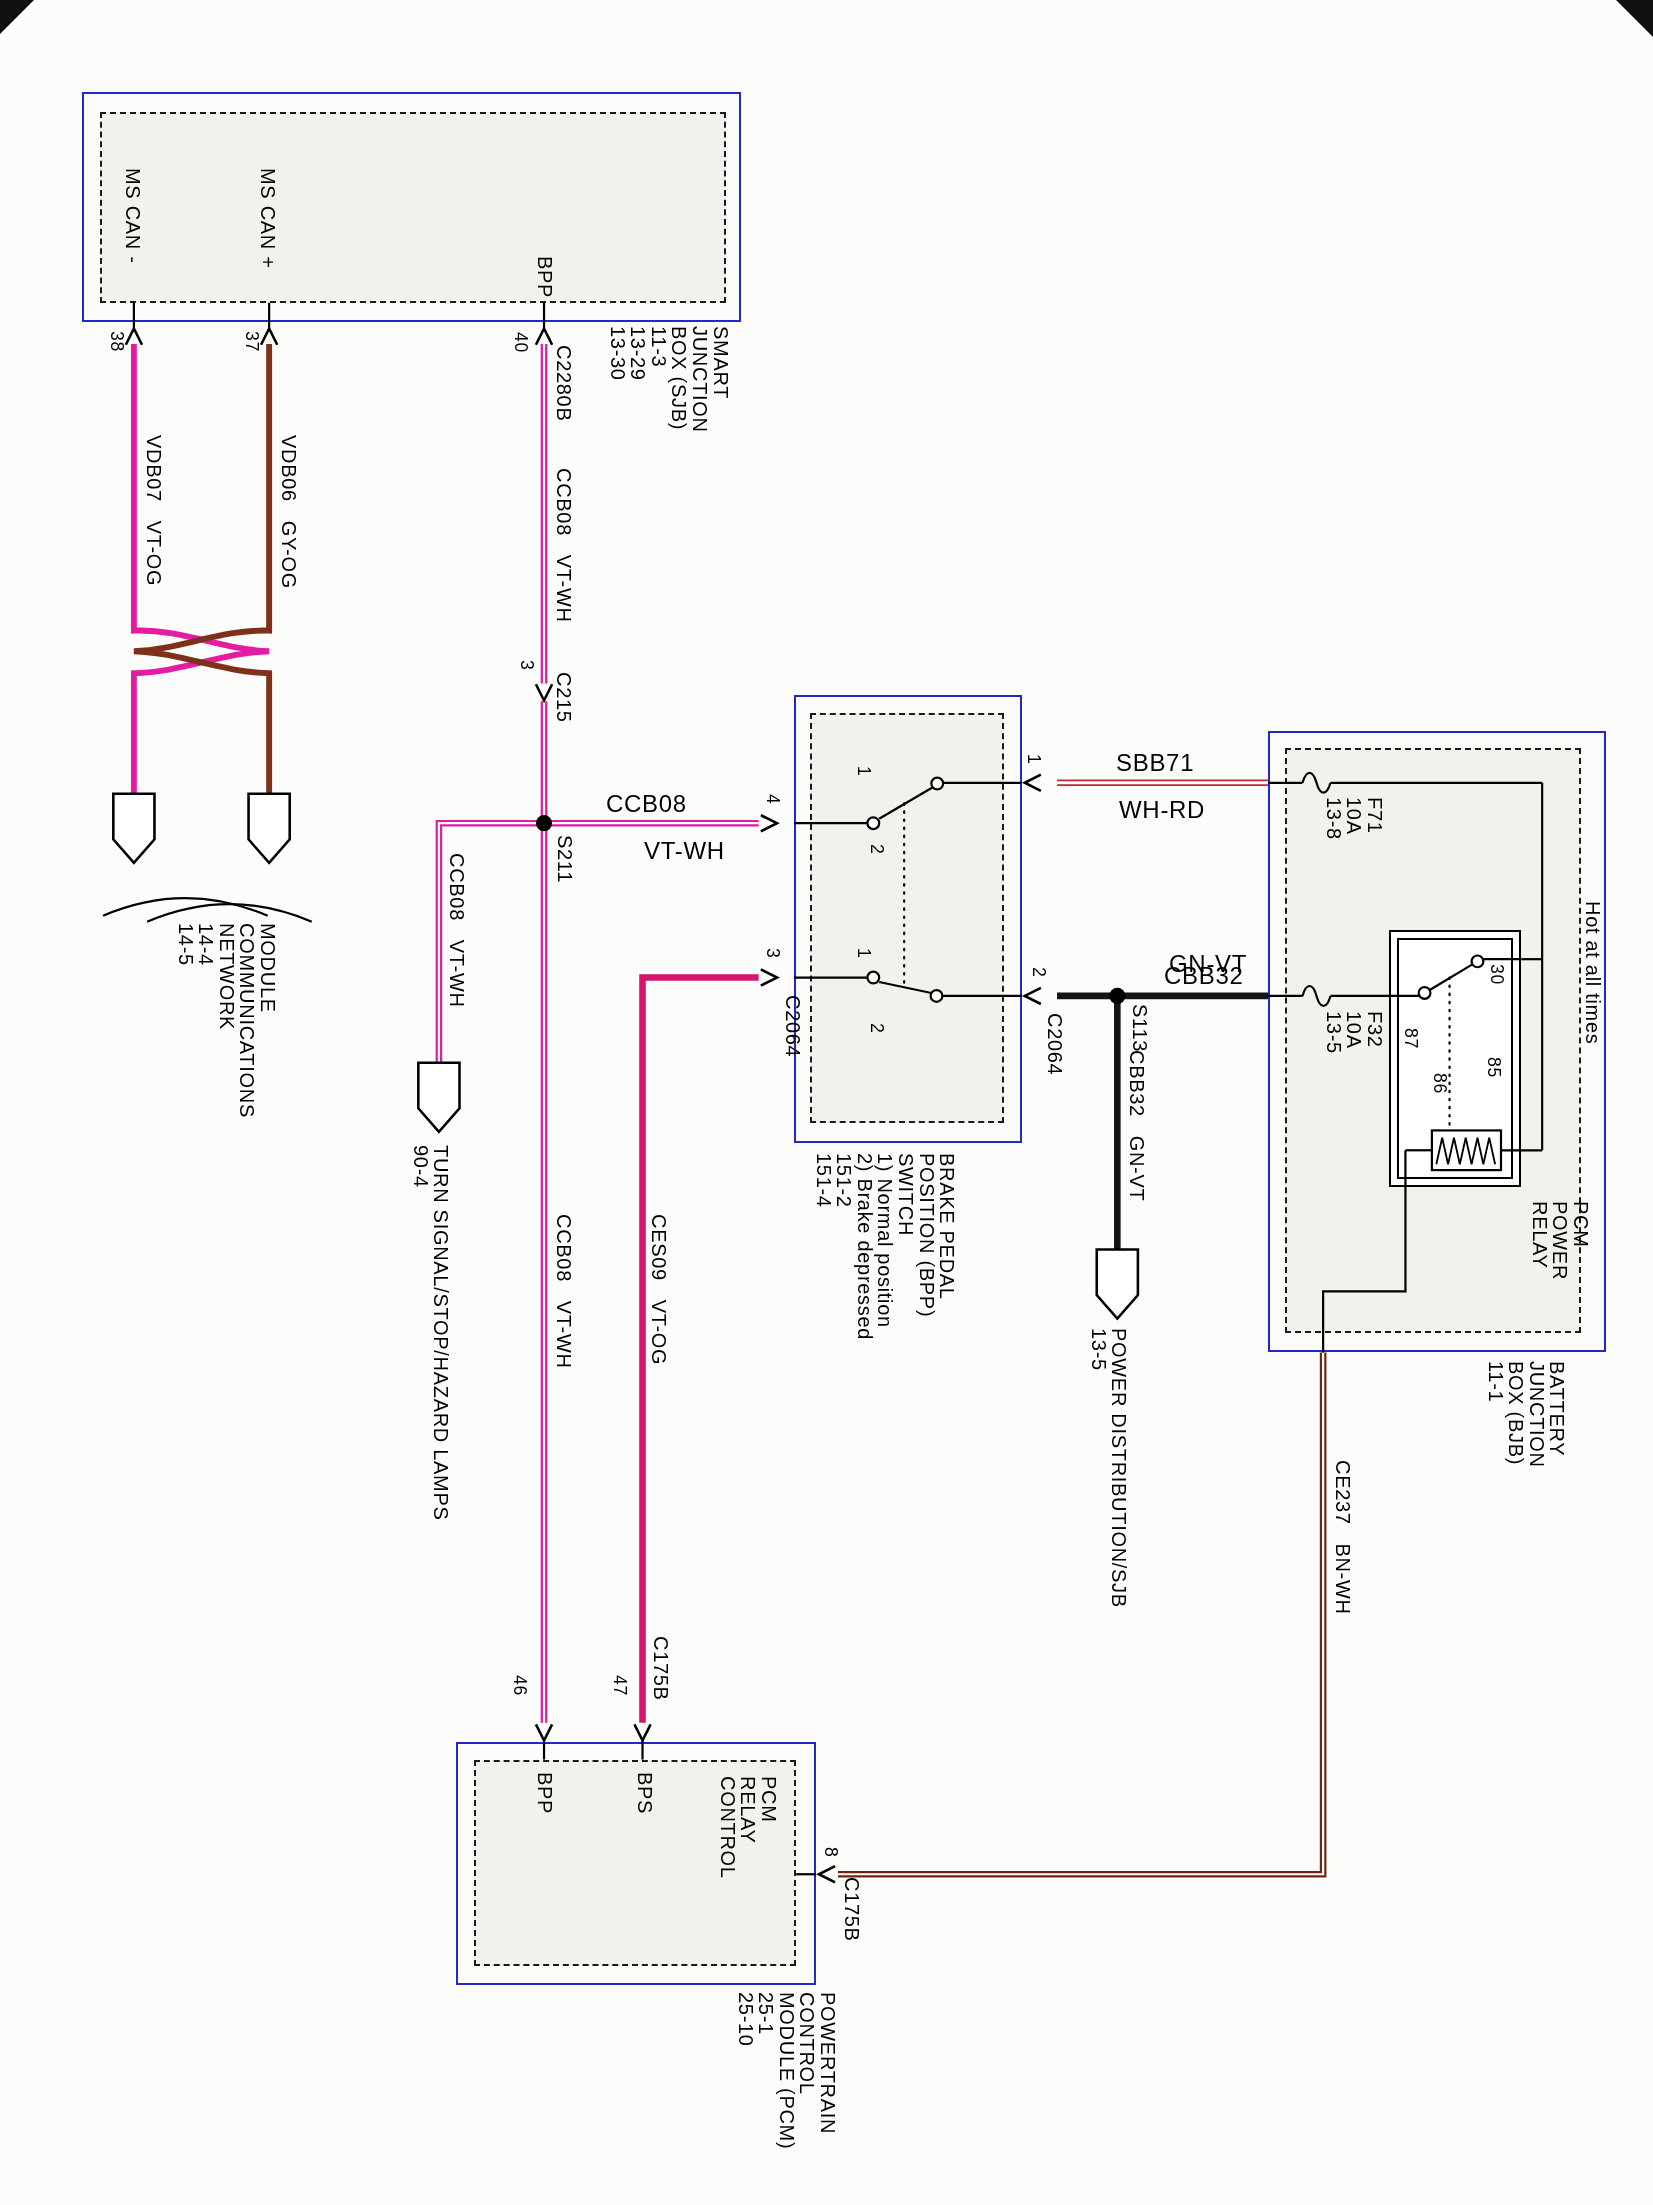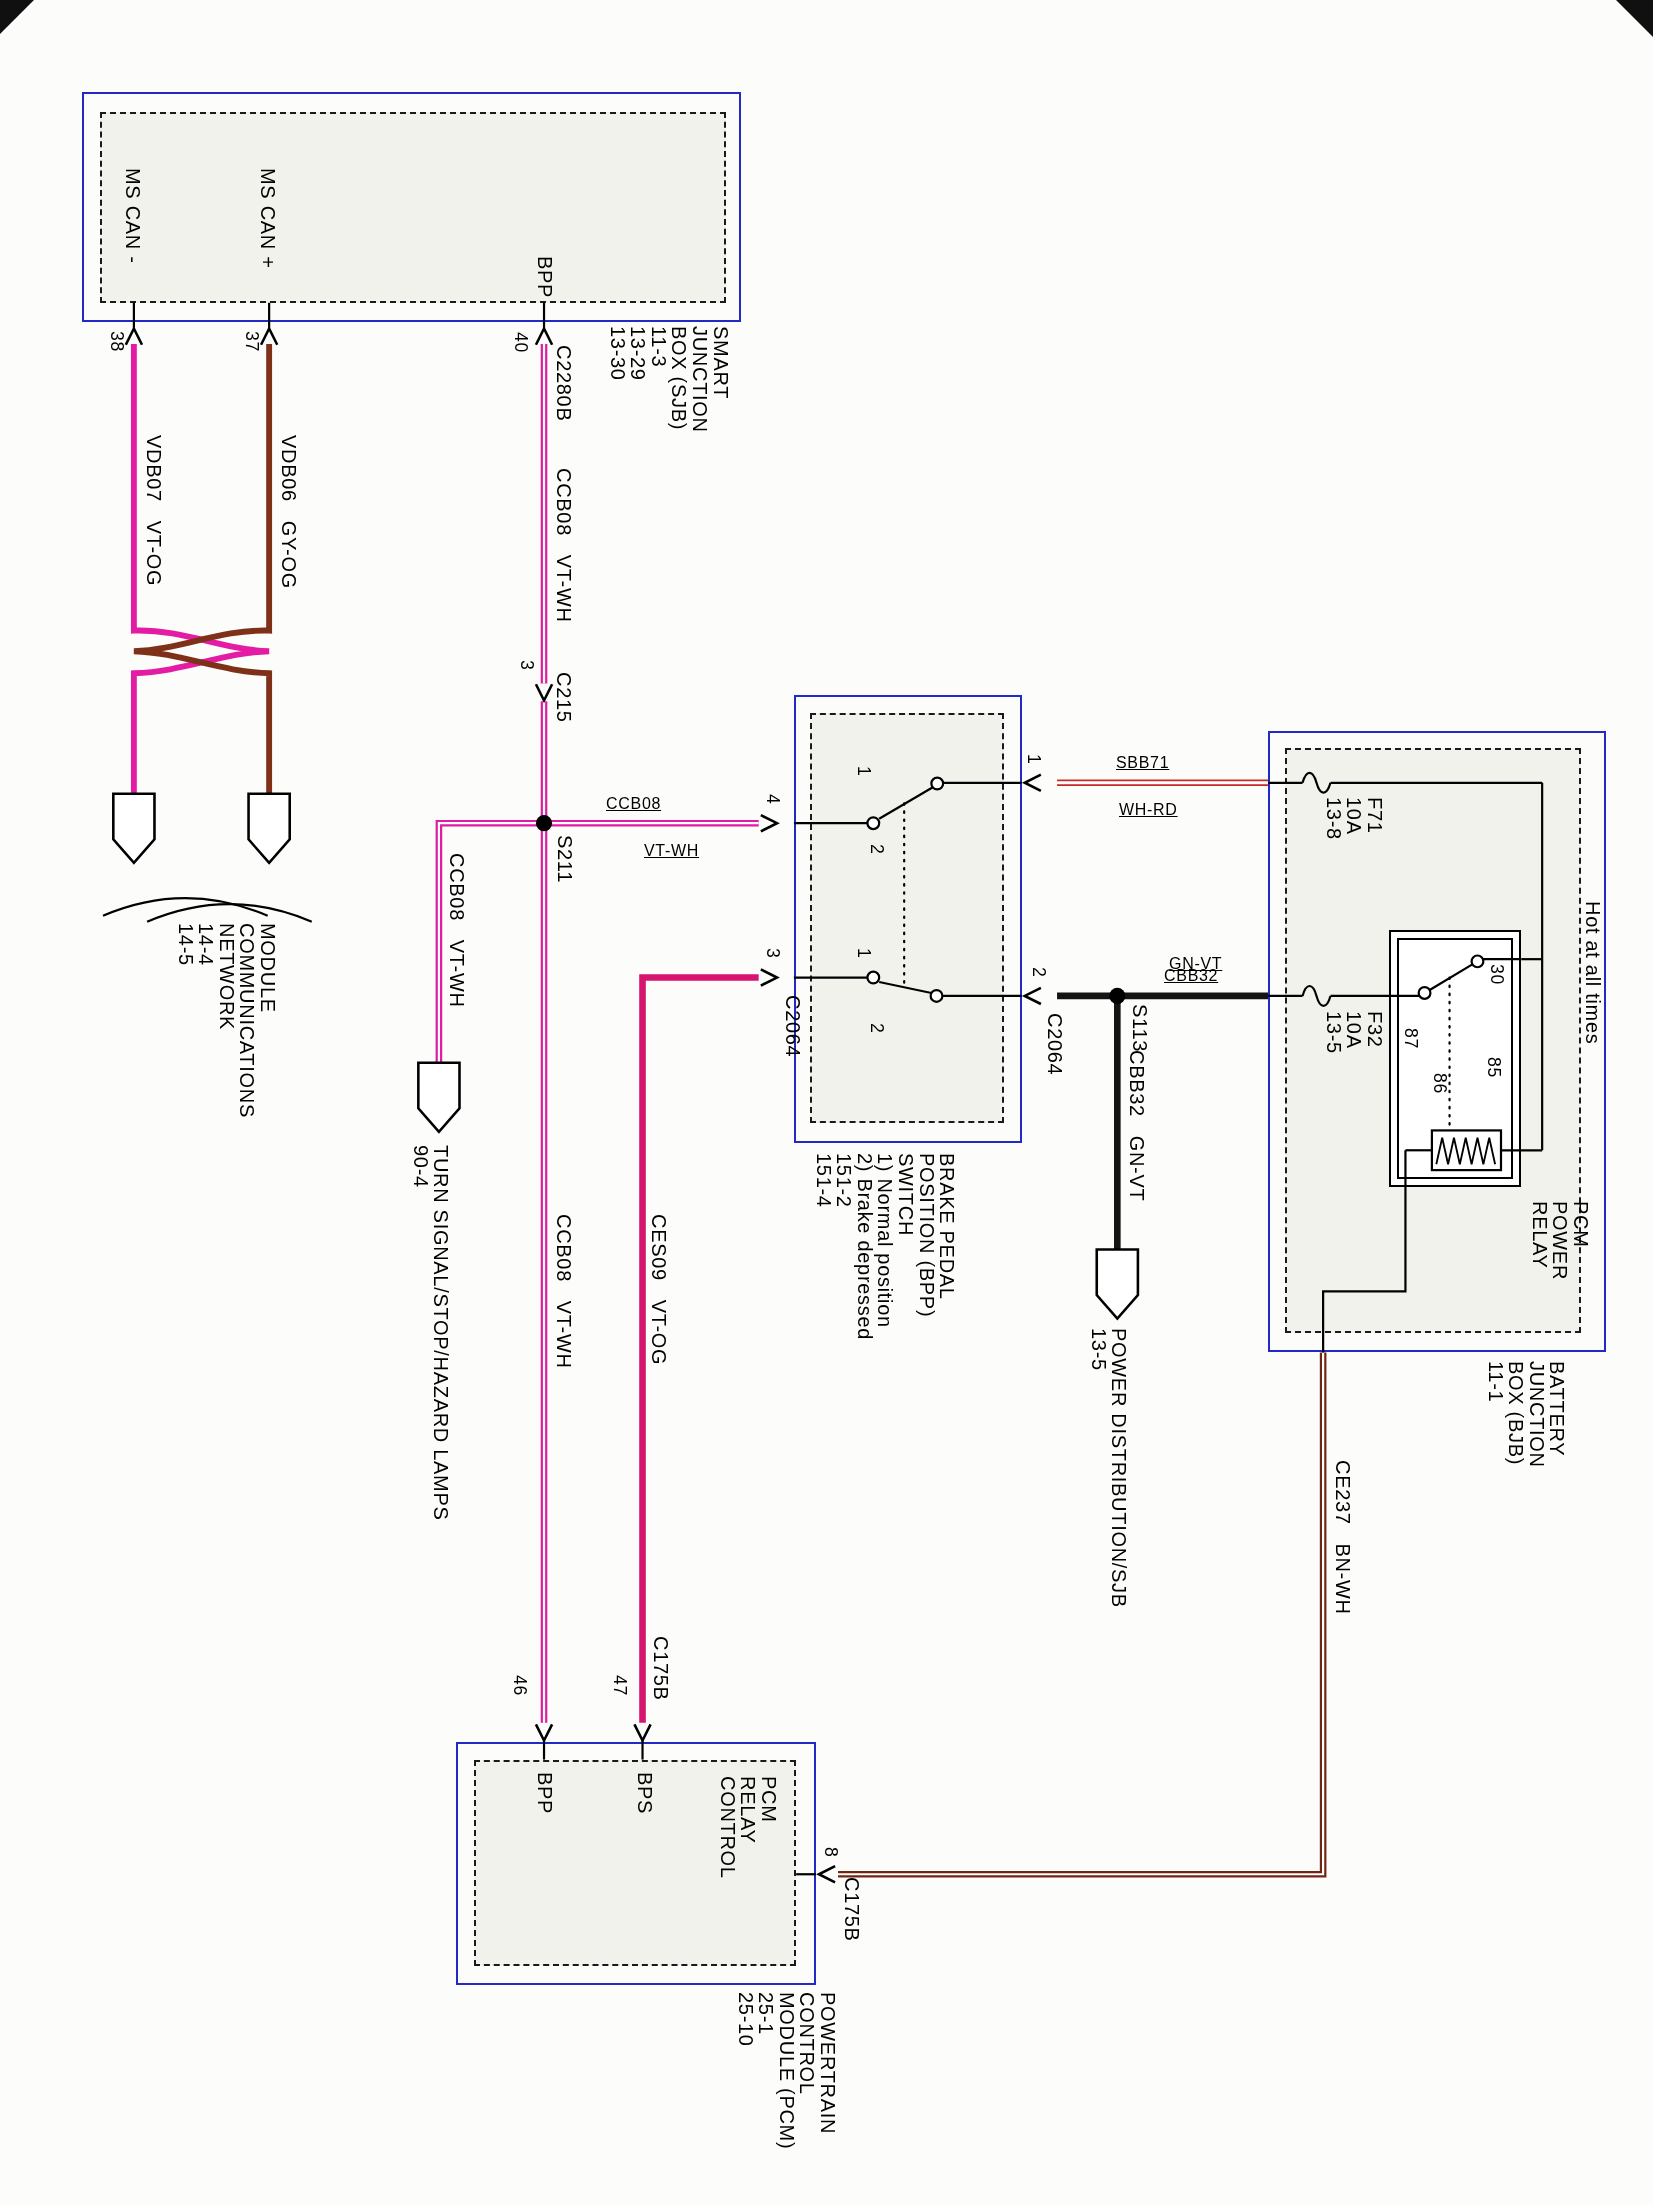--- a/index.html
+++ b/index.html
@@ -1,20 +1,20 @@
 <!DOCTYPE html>
 <html style="font-size:11.8px"><head>
 <meta charset="utf-8">
 <style>
   html,body{margin:0;padding:0;background:#ffffff;}
   #page{position:relative;width:1654px;height:2205px;background:#fcfcfa;overflow:hidden;
         font-family:"Liberation Sans",sans-serif;color:#000;}
   .vt{position:absolute;writing-mode:vertical-rl;white-space:pre-wrap;
       font-size:20px;line-height:20.6px;letter-spacing:0.7px;color:#000;}
-  .ht{position:absolute;white-space:pre;font-size:16px;line-height:20.6px;letter-spacing:0.7px;color:#000;text-decoration:underline;}
+  .ht{position:absolute;white-space:pre;font-size:24px;line-height:20.6px;letter-spacing:0.7px;color:#000;}
   .sm{font-size:17.6px;}
   .box-blue{position:absolute;border:2.9px solid #2328c8;box-sizing:border-box;background:transparent;}
   .box-dash{position:absolute;border:2.2px dashed #1a1a1a;box-sizing:border-box;background:#f2f2ec;}
   .relay-outer{position:absolute;border:2.2px solid #000;box-sizing:border-box;background:#fff;}
   .relay-inner{position:absolute;border:2.2px solid #000;box-sizing:border-box;background:#fff;}
   .corner-tl{position:absolute;left:0;top:0;width:0;height:0;
              border-top:34px solid #101010;border-right:34px solid transparent;}
   .corner-tr{position:absolute;right:0;top:0;width:0;height:0;
              border-top:38px solid #101010;border-left:38px solid transparent;}
   svg{position:absolute;left:0;top:0;}

